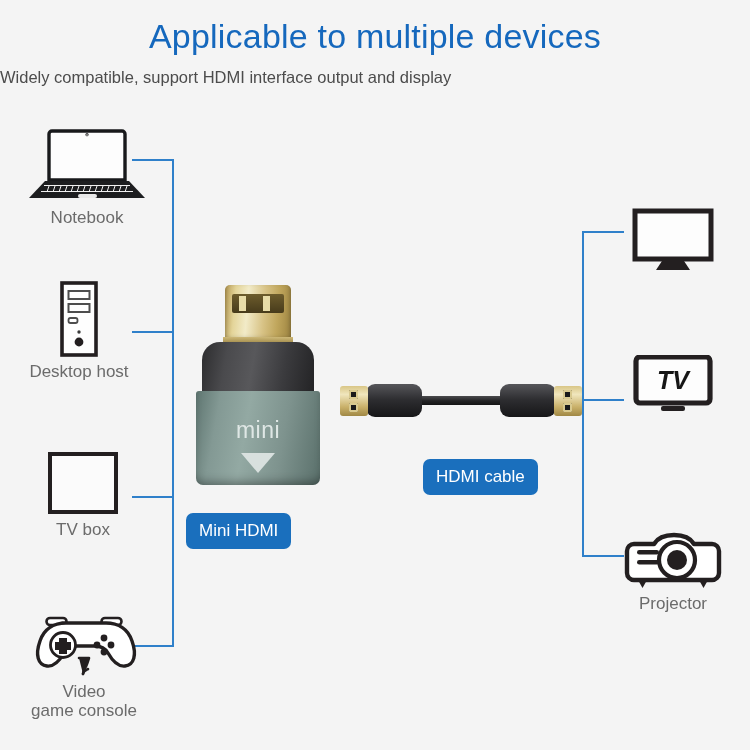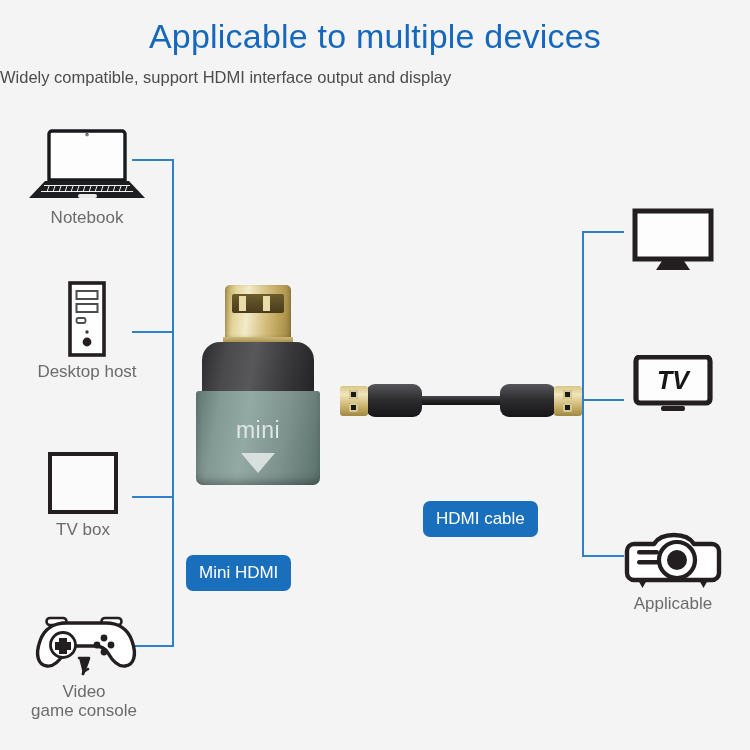--- a/index.html
+++ b/index.html
@@ -41,21 +41,20 @@
   .ln.h{height:2px;}
 
   
   .pill{
     position:absolute;
     background:#1a6fbd;color:#fff;
     border-radius:7px;
     font-size:17px;line-height:1;
     padding:9px 13px 10px 13px;
     white-space:nowrap;
-    margin-top:42px;
   }
   .pill.bold{font-weight:400;}
 
   
   #adapter{position:absolute;left:196px;top:285px;width:124px;height:200px;}
   .ad-plug{
     position:absolute;left:29px;top:0;width:66px;height:57px;
     background:linear-gradient(95deg,#b79a52 0%,#e4d59a 16%,#f2ebc8 34%,#d8c386 58%,#c0a65c 78%,#9c8340 100%);
     border-radius:5px 5px 2px 2px;
     box-shadow:inset 0 -3px 5px rgba(0,0,0,.35);
@@ -171,21 +170,21 @@
         <line x1="93" y1="60" x2="91" y2="66"></line>
           <line x1="99" y1="60" x2="97" y2="66"></line>
         <line x1="16" y1="59.5" x2="102" y2="59.5"></line>
         <line x1="13" y1="65.5" x2="105" y2="65.5"></line>
       </g>
       <rect x="50" y="68" width="19" height="4" rx="2" fill="#e9e9e9"></rect>
     </svg>
     <span class="cap">Notebook</span>
   </div>
 
-  <div class="node" style="left:20px;top:280px;width:134px;">
+  <div class="node" style="left:12px;top:280px;width:134px;">
     <svg class="glyph" width="60" height="78" viewBox="0 0 60 78">
       <rect x="13" y="3" width="34" height="72" fill="#fefefe" stroke="#231f20" stroke-width="3.6"></rect>
       <rect x="19.5" y="11" width="21" height="8" fill="#fefefe" stroke="#4d4d4d" stroke-width="2"></rect>
       <rect x="19.5" y="24" width="21" height="8" fill="#fefefe" stroke="#4d4d4d" stroke-width="2"></rect>
       <rect x="19.5" y="38" width="9" height="5" rx="2" fill="#fefefe" stroke="#4d4d4d" stroke-width="1.8"></rect>
       <circle cx="30" cy="52" r="1.7" fill="#3a3a3a"></circle>
       <circle cx="30" cy="62" r="4.4" fill="#231f20"></circle>
     </svg>
     <span class="cap">Desktop host</span>
   </div>
@@ -236,21 +235,21 @@
     <svg class="glyph" width="106" height="62" viewBox="0 0 106 62">
       <path d="M54 7 c10 0 17 4 20 9 h18 a7 7 0 0 1 7 7 v22 a7 7 0 0 1 -7 7 h-78 a7 7 0 0 1 -7 -7
                v-22 a7 7 0 0 1 7 -7 h20 c3 -5 10 -9 20 -9 z" fill="#fff" stroke="#231f20" stroke-width="4.4" stroke-linejoin="round"></path>
       <circle cx="57" cy="32" r="18" fill="#fff" stroke="#231f20" stroke-width="4.2"></circle>
       <circle cx="57" cy="32" r="10" fill="#231f20"></circle>
       <rect x="17" y="22" width="22" height="4.6" rx="2.3" fill="#231f20"></rect>
       <rect x="17" y="32" width="22" height="4.6" rx="2.3" fill="#231f20"></rect>
       <path d="M18 52 h9 l-4.5 8 z" fill="#231f20"></path>
       <path d="M79 52 h9 l-4.5 8 z" fill="#231f20"></path>
     </svg>
-    <span class="cap">Applicable</span>
+    <span class="cap">Projector</span>
   </div>
 
   <div id="adapter">
     <div class="ad-plug"></div>
     <div class="ad-plug-lip"></div>
     <div class="ad-black"></div>
     <div class="ad-body">
       <div class="ad-mini">mini</div>
       <div class="ad-tri"></div>
     </div>

